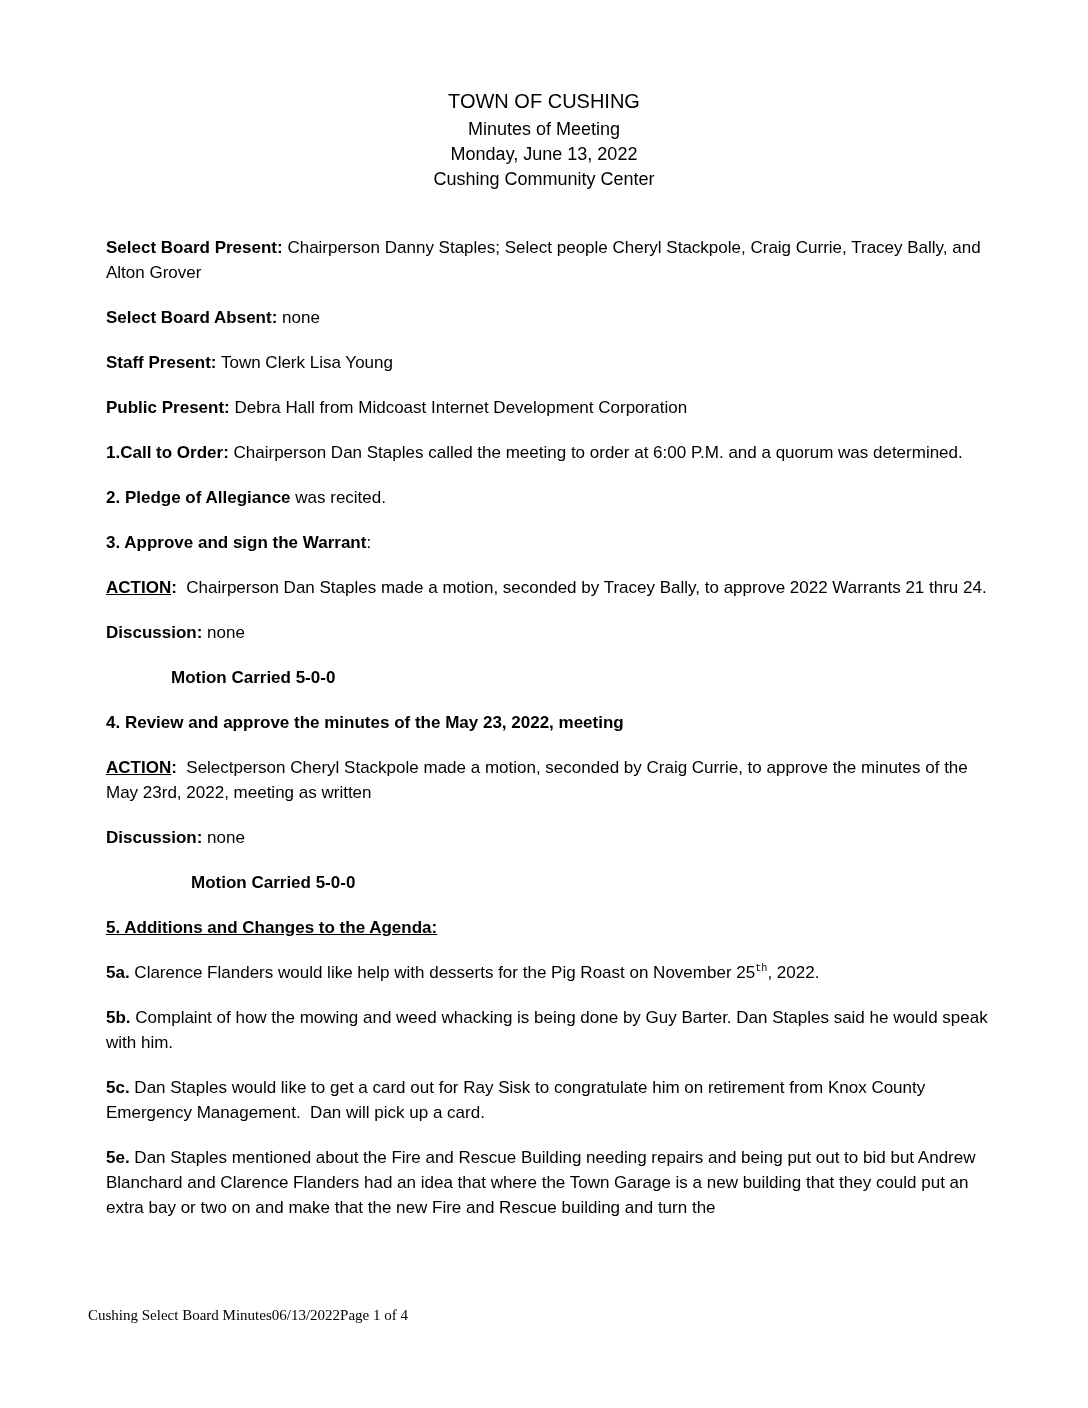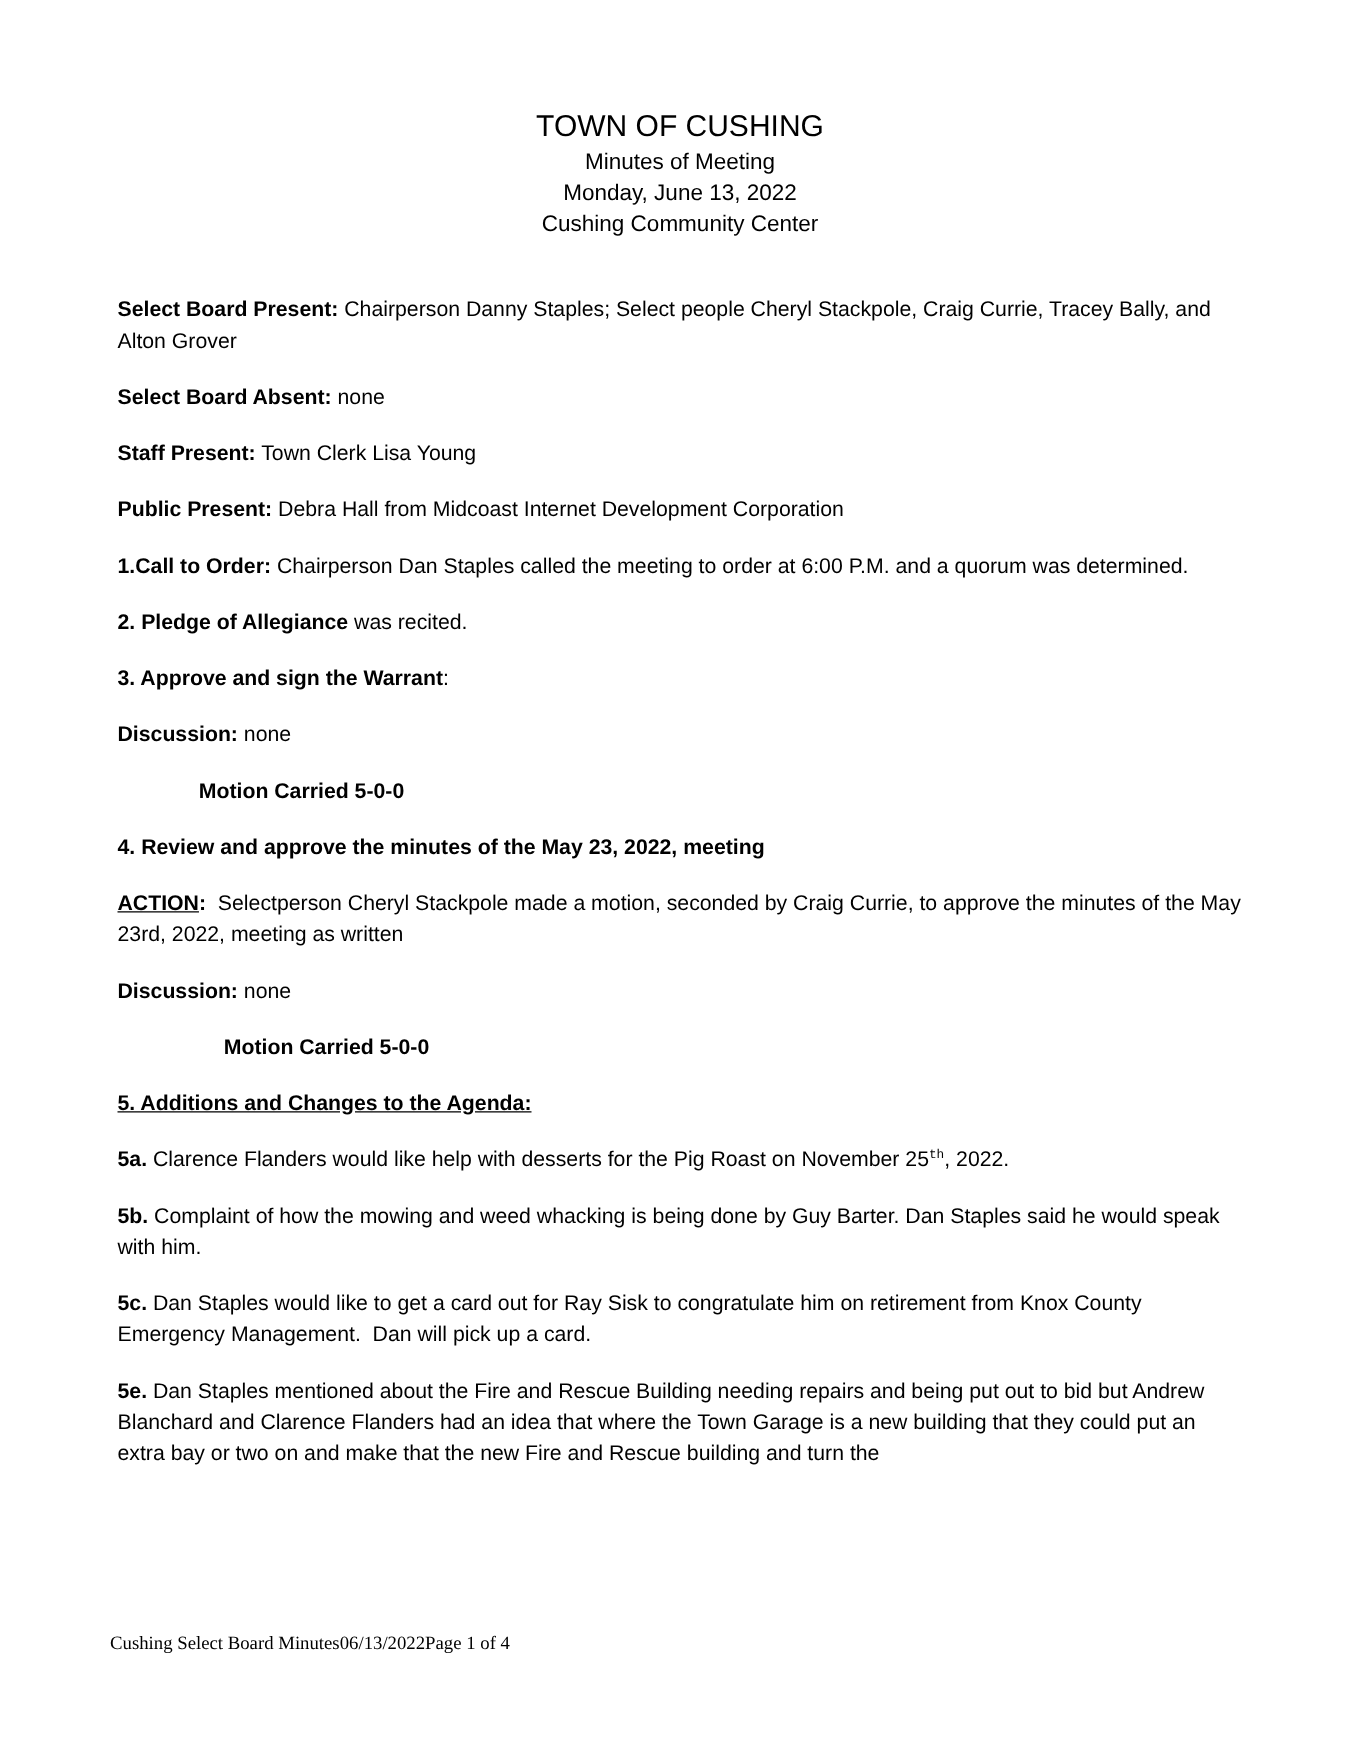--- a/index.html
+++ b/index.html
@@ -14,28 +14,28 @@
     background: #ffffff;
     color: #000000;
     font-family: "Liberation Sans", sans-serif;
     overflow: hidden;
   }
   .doc-header {
     padding-top: 86px;
     text-align: center;
   }
   .h-line { white-space: pre-wrap; }
-  .h-0 { font-size: 24px; line-height: 31px; }
+  .h-0 { font-size: 20px; line-height: 31px; }
   .h-1 { font-size: 19px; line-height: 26px; }
   .h-2, .h-3, .h-4 { font-size: 18px; line-height: 25px; }
   .doc-body {
     padding: 43px 94px 0 90px;
   }
   .para {
-    margin: 0 0 20px 4px;
+    margin: 0 0 20px 16px;
     font-size: 17px;
     line-height: 25px;
     white-space: pre-wrap;
   }
   .b { font-weight: bold; }
   .u { text-decoration: underline; }
   .sup { vertical-align: super; font-size: 0.6em; line-height: 0; font-family: Liberation Mono, monospace; }
   .doc-footer {
     position: absolute;
     left: 88px;
@@ -60,20 +60,21 @@
       <div class="h-line h-4">Cushing Community Center</div>
     </div>
   <div class="doc-body">
       <p class="para"><span class="b">Select Board Present:</span><span> Chairperson Danny Staples; Select people Cheryl Stackpole, Craig Currie, Tracey Bally, and Alton Grover</span></p>
       <p class="para"><span class="b">Select Board Absent:</span><span> none</span></p>
       <p class="para"><span class="b">Staff Present:</span><span> Town Clerk Lisa Young</span></p>
       <p class="para"><span class="b">Public Present:</span><span> Debra Hall from Midcoast Internet Development Corporation</span></p>
       <p class="para"><span class="b">1.Call to Order:</span><span> Chairperson Dan Staples called the meeting to order at 6:00 P.M. and a quorum was determined.</span></p>
       <p class="para"><span class="b">2. Pledge of Allegiance</span><span> was recited.</span></p>
       <p class="para"><span class="b">3. Approve and sign the Warrant</span><span>:</span></p>
+      <p class="para"><span class="b u">ACTION</span><span class="b">:</span><span>  Chairperson Dan Staples made a motion, seconded by Tracey Bally, to approve 2022 Warrants 21 thru 24.</span></p>
       <p class="para"><span class="b">Discussion:</span><span> none</span></p>
       <p class="para" style="padding-left: 65px;"><span class="b">Motion Carried 5-0-0</span></p>
       <p class="para"><span class="b">4. Review and approve the minutes of the May 23, 2022, meeting</span></p>
       <p class="para"><span class="b u">ACTION</span><span class="b">:</span><span>  Selectperson Cheryl Stackpole made a motion, seconded by Craig Currie, to approve the minutes of the May 23rd, 2022, meeting as written</span></p>
       <p class="para"><span class="b">Discussion:</span><span> none</span></p>
       <p class="para" style="padding-left: 85px;"><span class="b">Motion Carried 5-0-0</span></p>
       <p class="para"><span class="b u">5. Additions and Changes to the Agenda:</span></p>
       <p class="para"><span class="b">5a.</span><span> Clarence Flanders would like help with desserts for the Pig Roast on November 25</span><span class="sup">th</span><span>, 2022.</span></p>
       <p class="para"><span class="b">5b.</span><span> Complaint of how the mowing and weed whacking is being done by Guy Barter. Dan Staples said he would speak with him.</span></p>
       <p class="para"><span class="b">5c.</span><span> Dan Staples would like to get a card out for Ray Sisk to congratulate him on retirement from Knox County Emergency Management.  Dan will pick up a card.</span></p>

